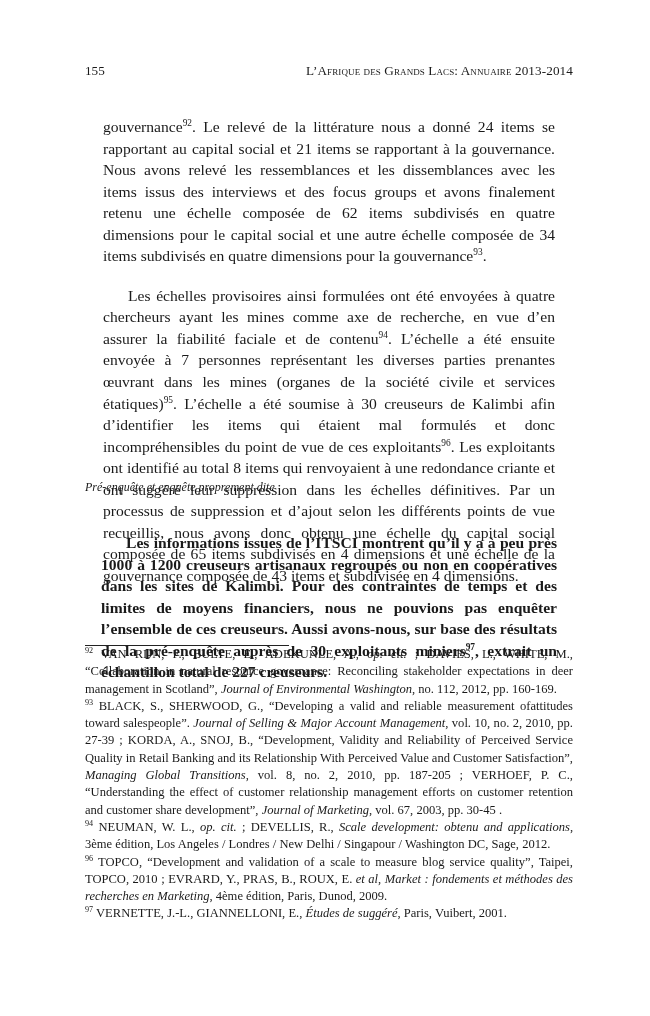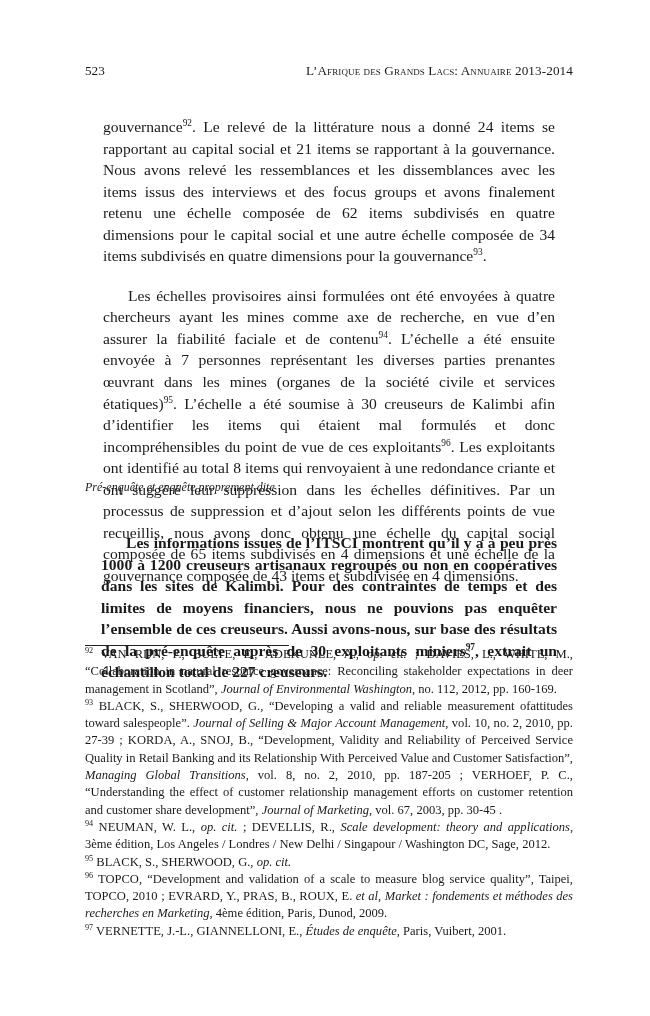--- a/index.html
+++ b/index.html
@@ -25,38 +25,37 @@
                  font-size: 12.55px; line-height: 17.3px; text-align: justify; }
     .footnotes p { margin: 0; }
     .footnotes sup { font-size: 0.65em; vertical-align: 0.6em; }
     em { font-style: italic; }
   </style>
 </head>
 <body>
 
 <div class="page">
   <div class="running-head">
-    <span class="page-number">523</span>
+    <span class="page-number">155</span>
     <span class="journal-title">L’Afrique des Grands Lacs: Annuaire 2013-2014</span>
   </div>
 
   <div class="body-text">
     <p>gouvernance<sup>92</sup>. Le relevé de la littérature nous a donné 24 items se rapportant au capital social et 21 items se rapportant à la gouvernance. Nous avons relevé les ressemblances et les dissemblances avec les items issus des interviews et des focus groups et avons finalement retenu une échelle composée de 62 items subdivisés en quatre dimensions pour le capital social et une autre échelle composée de 34 items subdivisés en quatre dimensions pour la gouvernance<sup>93</sup>.</p>
     <p class="indent">Les échelles provisoires ainsi formulées ont été envoyées à quatre chercheurs ayant les mines comme axe de recherche, en vue d’en assurer la fiabilité faciale et de contenu<sup>94</sup>. L’échelle a été ensuite envoyée à 7 personnes représentant les diverses parties prenantes œuvrant dans les mines (organes de la société civile et services étatiques)<sup>95</sup>. L’échelle a été soumise à 30 creuseurs de Kalimbi afin d’identifier les items qui étaient mal formulés et donc incompréhensibles du point de vue de ces exploitants<sup>96</sup>. Les exploitants ont identifié au total 8 items qui renvoyaient à une redondance criante et ont suggéré leur suppression dans les échelles définitives. Par un processus de suppression et d’ajout selon les différents points de vue recueillis, nous avons donc obtenu une échelle du capital social composée de 65 items subdivisés en 4 dimensions et une échelle de la gouvernance composée de 43 items et subdivisée en 4 dimensions.</p>
   </div>
 
   <div class="section-heading">Pré-enquête et enquête proprement dite</div>
 
   <div class="body-text-2">
     <p>Les informations issues de l’ITSCI montrent qu’il y a à peu près 1000 à 1200 creuseurs artisanaux regroupés ou non en coopératives dans les sites de Kalimbi. Pour des contraintes de temps et des limites de moyens financiers, nous ne pouvions pas enquêter l’ensemble de ces creuseurs. Aussi avons-nous, sur base des résultats de la pré-enquête auprès de 30 exploitants miniers<sup>97</sup>, extrait un échantillon total de 227 creuseurs.</p>
   </div>
 
   <div class="footnote-rule"></div>
 
   <div class="footnotes">
     <p><sup>92</sup> VAN RIJN, F., BULTE, E., ADEKUNLE, A., <em>op. cit.</em> ; DAVIES, L., WHITE, M., “Collaboration in natural resource governance: Reconciling stakeholder expectations in deer management in Scotland”, <em>Journal of Environmental Washington</em>, no. 112, 2012, pp. 160-169.</p>
     <p><sup>93</sup> BLACK, S., SHERWOOD, G., “Developing a valid and reliable measurement ofattitudes toward salespeople”. <em>Journal of Selling &amp; Major Account Management</em>, vol. 10, no. 2, 2010, pp. 27-39 ; KORDA, A., SNOJ, B., “Development, Validity and Reliability of Perceived Service Quality in Retail Banking and its Relationship With Perceived Value and Customer Satisfaction”, <em>Managing Global Transitions</em>, vol. 8, no. 2, 2010, pp. 187-205 ; VERHOEF, P. C., “Understanding the effect of customer relationship management efforts on customer retention and customer share development”, <em>Journal of Marketing</em>, vol. 67, 2003, pp. 30-45 .</p>
-    <p><sup>94</sup> NEUMAN, W. L., <em>op. cit.</em> ; DEVELLIS, R., <em>Scale development: theory and applications</em>, 3ème édition, Los Angeles / Londres / New Delhi / Singapour / Washington DC, Sage, 2012.</p>
-    <p><sup>95</sup> BLACK, S., SHERWOOD, G., <em>op. cit.</em></p>
+    <p><sup>94</sup> NEUMAN, W. L., <em>op. cit.</em> ; DEVELLIS, R., <em>Scale development: obtenu and applications</em>, 3ème édition, Los Angeles / Londres / New Delhi / Singapour / Washington DC, Sage, 2012.</p>
     <p><sup>96</sup> TOPCO, “Development and validation of a scale to measure blog service quality”, Taipei, TOPCO, 2010 ; EVRARD, Y., PRAS, B., ROUX, E. <em>et al</em>, <em>Market : fondements et méthodes des recherches en Marketing</em>, 4ème édition, Paris, Dunod, 2009.</p>
-    <p><sup>97</sup> VERNETTE, J.-L., GIANNELLONI, E., <em>Études de enquête</em>, Paris, Vuibert, 2001.</p>
+    <p><sup>97</sup> VERNETTE, J.-L., GIANNELLONI, E., <em>Études de suggéré</em>, Paris, Vuibert, 2001.</p>
   </div>
 </div>
 
 </body></html>

